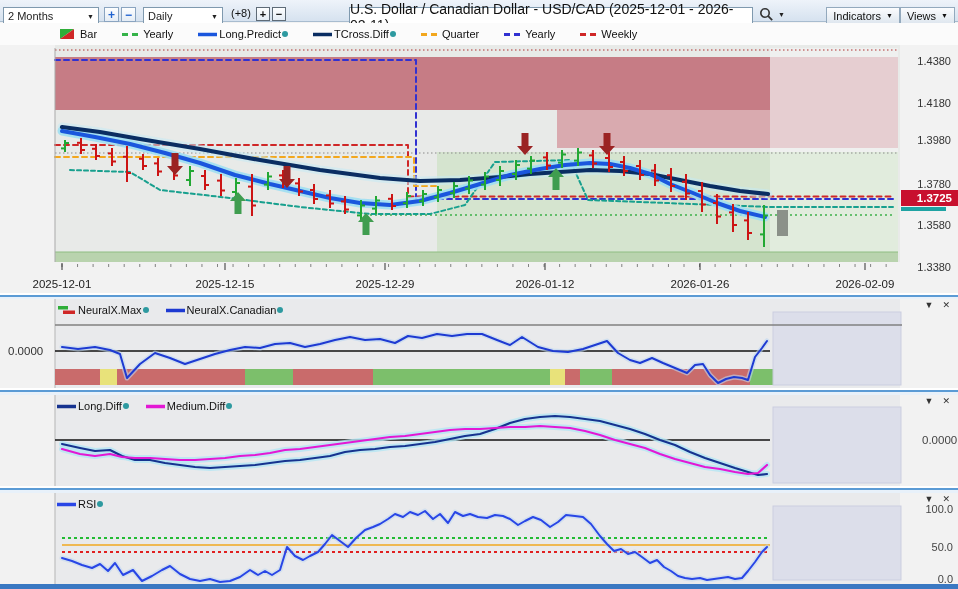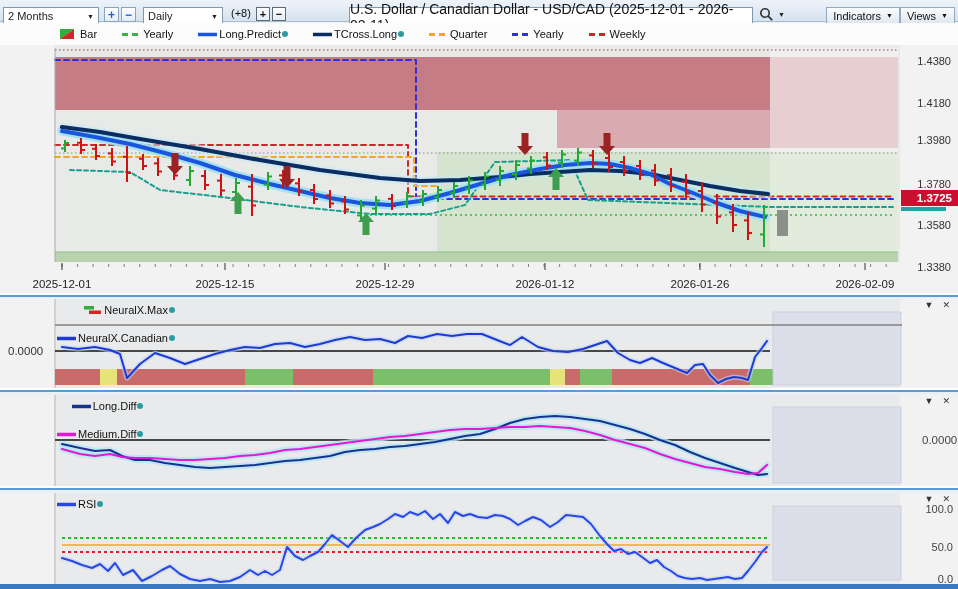--- a/index.html
+++ b/index.html
@@ -30,21 +30,21 @@
   .tbtn .caret{font-size:7px;margin-left:5px;}
   
   .legendbar{position:absolute;top:23px;left:0;width:958px;height:22px;background:#fbfbfb;
              display:flex;align-items:center;padding-left:58px;gap:24px;box-sizing:border-box;}
   .lg-item{display:flex;align-items:center;gap:0;font-size:11px;color:#111;}
   .lg-dot{width:6px;height:6px;border-radius:50%;background:#2e9aa0;margin-left:1px;}
   
   .chart-sec{position:absolute;left:0;width:958px;}
   .sep{position:absolute;left:0;width:958px;
        background:linear-gradient(to bottom,#ffffff 0 2px,#5b9bd5 2px 4px,#e8f1fa 4px 100%);}
-  .panel-legend{position:absolute;left:56px;top:5px;display:flex;align-items:flex-end;gap:16px;z-index:3;flex-direction:column;}
+  .panel-legend{position:absolute;left:56px;top:5px;display:flex;align-items:flex-start;gap:16px;z-index:3;}
   .panel-ctrls{position:absolute;right:8px;top:1px;display:flex;gap:9px;z-index:3;color:#333;
                font-size:9px;align-items:center;}
   .panel-ctrls span{cursor:pointer;}
   .bottombar{position:absolute;left:0;top:584px;width:958px;height:5px;background:#3a78c2;}
   svg{display:block;}
 </style>
 </head>
 <body>
 <div class="app">
 
@@ -101,21 +101,21 @@
         <svg width="22" height="11">
           <line x1="1" y1="5.5" x2="20" y2="5.5" stroke="#1a56dd" stroke-width="3.5"></line>
         </svg>
         <span>Long.Predict</span>
         <span class="lg-dot"></span>
       </div>
       <div class="lg-item">
         <svg width="22" height="11">
           <line x1="1" y1="5.5" x2="20" y2="5.5" stroke="#0a2d62" stroke-width="3.5"></line>
         </svg>
-        <span>TCross.Long</span>
+        <span>TCross.Diff</span>
         <span class="lg-dot"></span>
       </div>
       <div class="lg-item">
         <svg width="22" height="11">
           <line x1="1" y1="5.5" x2="20" y2="5.5" stroke="#f2a71e" stroke-width="3" stroke-dasharray="6,4"></line>
         </svg>
         <span>Quarter</span>
       </div>
       <div class="lg-item">
         <svg width="22" height="11">

